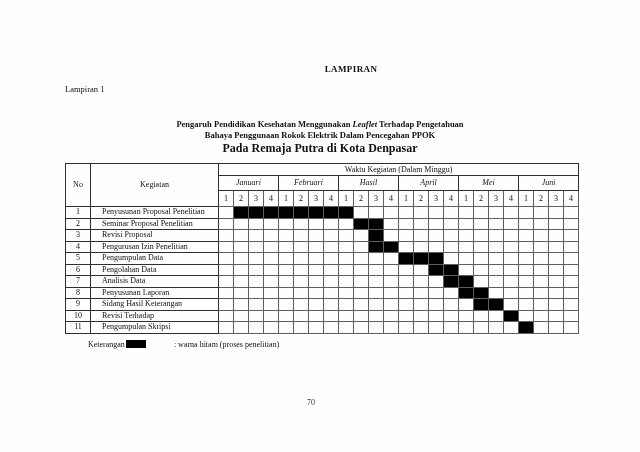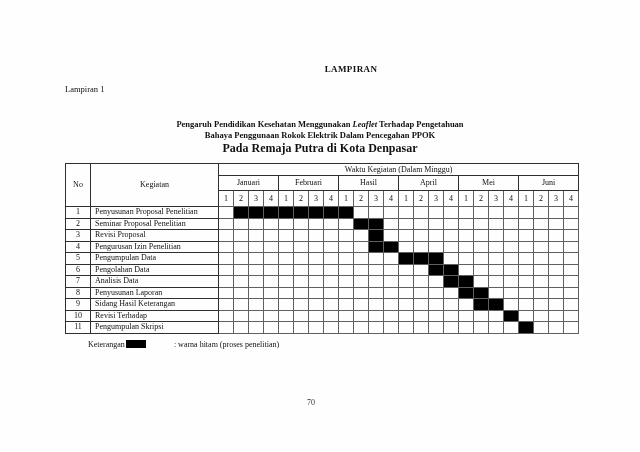--- a/index.html
+++ b/index.html
@@ -29,24 +29,24 @@
   }
   table.gantt th, table.gantt td{
     border:1px solid #5f5f5f;
     padding:0;margin:0;
     overflow:hidden;white-space:nowrap;
     font-weight:normal;
     text-align:center;
     line-height:1;
   }
   table.gantt .r-waktu{height:12px;}
-  table.gantt .r-month{height:15px;}
+  table.gantt .r-month{height:15px;font-style:italic;}
   table.gantt .r-week{height:16px;}
   table.gantt tbody tr{height:11.5px;}
-  table.gantt td.activity{text-align:left;padding-left:4px;}
+  table.gantt td.activity{text-align:left;padding-left:11px;}
   table.gantt .mstart{border-left:1px solid #2f2f2f;}
   table.gantt .strong-border{border-color:#2f2f2f;}
   table.gantt td.fill{background:#000;}
   table.gantt th{font-size:8px;}
 
   .legend{position:absolute;left:88px;top:340px;font-size:8px;}
   .legend .swatch{
     display:inline-block;width:20px;height:8px;background:#000;
     vertical-align:-1px;margin-left:1px;
   }

